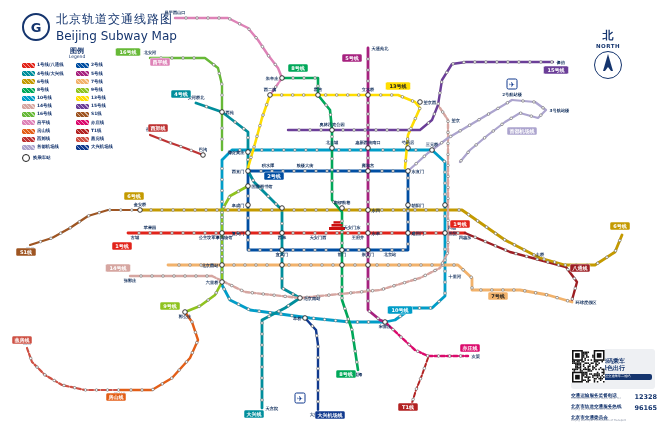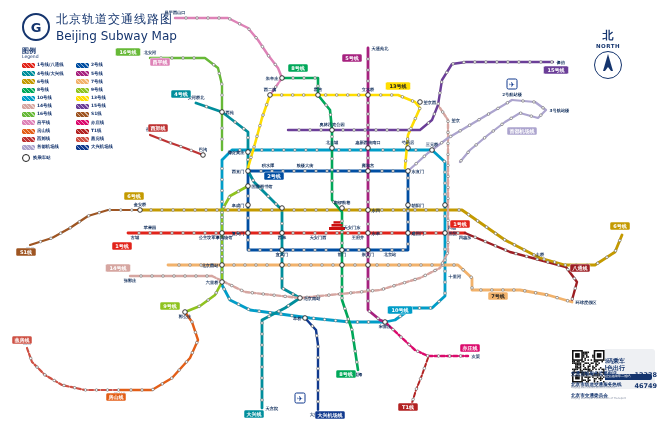--- a/index.html
+++ b/index.html
@@ -5,21 +5,21 @@
   html,body{margin:0;padding:0;background:#ffffff;}
   .stage{position:relative;width:660px;height:435px;background:#fff;overflow:hidden;
          font-family:"DejaVu Sans","Liberation Sans",sans-serif;}
   svg{position:absolute;left:0;top:0;}
   .hdr{position:absolute;left:22px;top:11px;display:flex;align-items:center;gap:6px;}
   .logo{width:24px;height:24px;border-radius:50%;border:2.5px solid #15356e;display:flex;
         align-items:center;justify-content:center;color:#15356e;font-weight:bold;font-size:13px;}
   .t-zh{font-size:12px;font-weight:normal;color:#15356e;letter-spacing:1px;}
   .t-en{font-size:12px;color:#15356e;margin-top:1px;}
   .legend{position:absolute;left:22px;top:48px;width:110px;}
-  .leg-title{font-size:7px;font-weight:bold;color:#15356e;line-height:1.05;margin-bottom:3px;}
+  .leg-title{font-size:7px;font-weight:bold;color:#15356e;line-height:1.05;margin-bottom:3px;text-align:center;}
   .leg-title small{display:block;font-size:4.5px;font-weight:normal;}
   .leg-grid{display:grid;grid-template-columns:50px 50px;column-gap:4px;row-gap:3.2px;}
   .leg-item{display:flex;align-items:center;gap:2px;}
   .swatch{width:13px;height:5px;border-radius:1px;flex:0 0 auto;
           background-image:repeating-linear-gradient(45deg,rgba(255,255,255,.55) 0 1px,transparent 1px 3px);}
   .leg-label{font-size:4.4px;font-weight:bold;color:#15356e;white-space:nowrap;line-height:1;}
   .leg-note{display:flex;align-items:center;gap:3px;margin-top:4px;}
   .xfer-ic{width:6px;height:6px;border-radius:50%;border:1.2px solid #222;background:#fff;}
   .north{position:absolute;left:594px;top:28px;text-align:center;color:#15356e;}
   .north .n-zh{font-size:11px;font-weight:bold;}
@@ -31,21 +31,21 @@
            border-bottom:17px solid #15356e;}
   .compass:after{content:"";position:absolute;left:50%;bottom:3px;transform:translateX(-50%);
            border-left:6px solid transparent;border-right:6px solid transparent;
            border-bottom:8px solid #fff;}
   .qrbox{position:absolute;left:571px;top:349px;width:84px;height:40px;background:#eef0f3;
          border-radius:3px;display:flex;align-items:center;padding:3px;box-sizing:border-box;gap:3px;}
   .qrtxt{flex:1;text-align:center;}
   .qrtxt .q1{font-size:6px;font-weight:bold;color:#15356e;line-height:1.15;}
   .qrtxt .q2{font-size:3.2px;color:#fff;background:#15356e;border-radius:2px;padding:1px 2px;
              margin-top:2px;line-height:1.2;}
-  .foot{position:absolute;left:571px;top:371px;width:86px;color:#15356e;}
+  .foot{position:absolute;left:571px;top:393px;width:86px;color:#15356e;}
   .f-row{display:flex;justify-content:space-between;align-items:flex-start;margin-bottom:3px;}
   .f-zh{font-size:4.6px;font-weight:bold;line-height:1.1;}
   .f-en{font-size:2.6px;color:#8a93a6;line-height:1.1;}
   .f-num{font-size:6.5px;font-weight:bold;}
 </style>
 </head>
 <body>
 
 <div class="stage">
 
@@ -986,21 +986,21 @@
           <div class="f-zh">交通运输服务监督电话</div>
           <div class="f-en">Transportation Service Supervision Tel</div>
         </div>
         <div class="f-num">12328</div>
       </div>
       <div class="f-row">
         <div>
           <div class="f-zh">北京市轨道交通服务热线</div>
           <div class="f-en">Beijing Rail Transit Service Hotline</div>
         </div>
-        <div class="f-num">46749</div>
+        <div class="f-num">96165</div>
       </div>
       <div class="f-row">
         <div>
           <div class="f-zh">北京市交通委员会</div>
           <div class="f-en">Beijing Municipal Commission of Transport</div>
         </div>
         <div class="f-num"></div>
       </div>
     </div>
 

